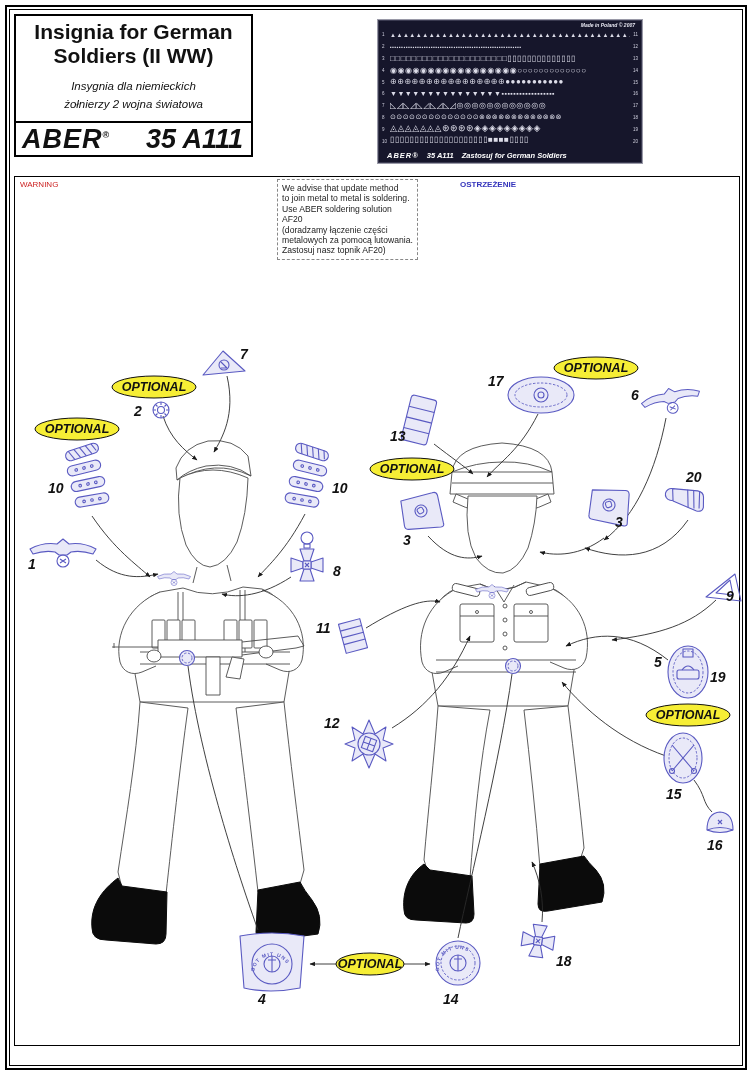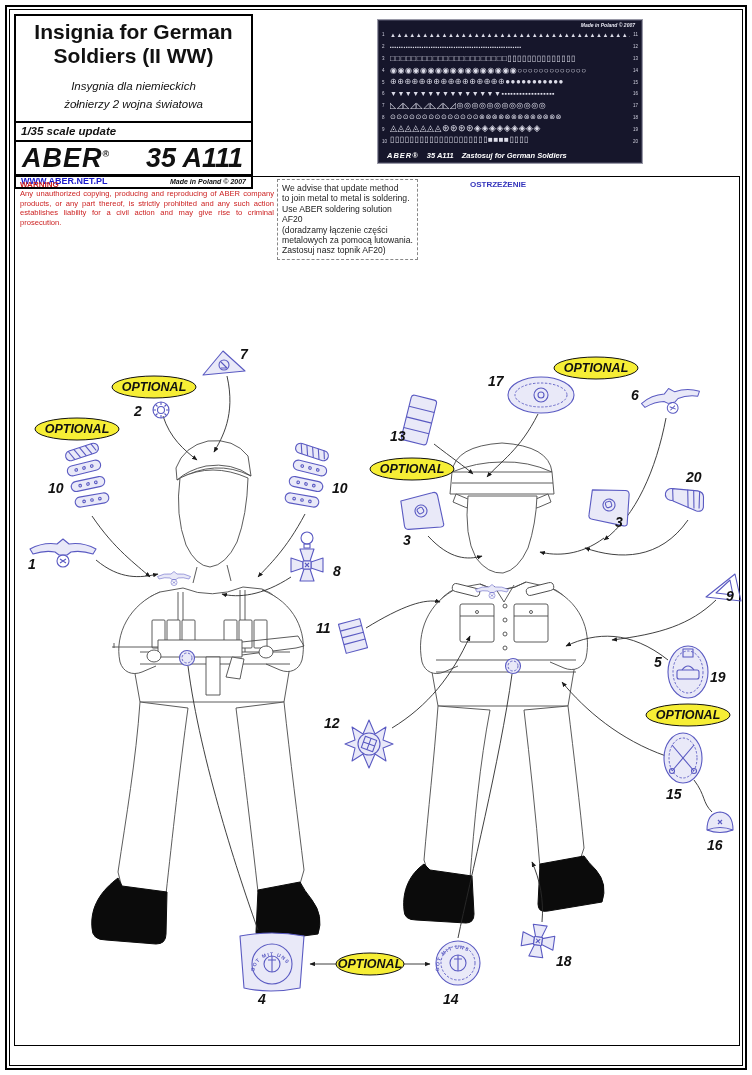--- a/index.html
+++ b/index.html
@@ -43,27 +43,27 @@
   .fret-nums-left,.fret-nums-right{position:absolute;top:11px;bottom:18px;display:flex;
         flex-direction:column;justify-content:space-between;color:#cfcfdd;font-size:4.5px;}
   .fret-nums-left{left:3px;}  .fret-nums-right{right:3px;text-align:right;}
   .fret-caption{position:absolute;left:8px;bottom:2px;color:#fff;font-style:italic;
                 font-weight:bold;font-size:7.5px;display:flex;gap:8px;}
   .fc-brand{letter-spacing:1px;}
 
   
   .main-box{position:absolute;left:14px;top:176px;width:724px;height:868px;border:1px solid #000;}
   .warn-en{position:absolute;left:5px;top:3px;width:254px;color:#cc2222;}
-  .warn-en-h{font-weight:bold;font-size:8px;}
+  .warn-en-h{font-weight:normal;font-size:8px;}
   .warn-en-b{font-size:7.6px;line-height:9.6px;text-align:justify;}
   .note{position:absolute;left:12px;top:59px;width:250px;font-size:8px;line-height:10.5px;
         white-space:pre-line;color:#222;}
   .advise{position:absolute;left:262px;top:2px;width:131px;border:1px dashed #888;
           padding:3px 4px;font-size:8.6px;line-height:10.4px;white-space:pre-line;color:#222;}
-  .warn-pl{position:absolute;left:455px;top:3px;width:280px;color:#3434bb;}
+  .warn-pl{position:absolute;left:445px;top:3px;width:280px;color:#3434bb;}
   .warn-pl-h{font-weight:bold;font-size:8px;}
   .warn-pl-b{font-size:7.6px;line-height:9.6px;}
 
   
   svg.diagram{position:absolute;left:0;top:0;width:752px;height:1075px;}
   .fig{stroke:#4a4a4a;stroke-width:0.9;fill:#fff;stroke-linejoin:round;}
   .figl{stroke:#4a4a4a;stroke-width:0.9;fill:none;}
   .boot{fill:#0b0b0b;stroke:#0b0b0b;}
   .ins{stroke:#5a5ac2;stroke-width:1.1;fill:none;stroke-linejoin:round;}
   .insf{stroke:#5a5ac2;stroke-width:1.1;fill:#e9e9f8;stroke-linejoin:round;}
@@ -81,29 +81,24 @@
 <div class="sheet">
   <div class="frame-outer"></div>
   <div class="frame-inner"></div>
 
   <div class="title-block">
     <div class="tb-main">
       <div class="tb-title">Insignia for German
 Soldiers (II WW)</div>
       <div class="tb-sub">Insygnia dla niemieckich
 żołnierzy 2 wojna światowa</div>
-      <div class="tb-scale">1/35 scale update</div>
     </div>
     <div class="tb-brand-row">
       <div class="tb-brand"><span>ABER</span><sup>®</sup></div>
       <div class="tb-code">35 A111</div>
-    </div>
-    <div class="tb-foot">
-      <span class="tb-site">WWW.ABER.NET.PL</span>
-      <span class="tb-made">Made in Poland © 2007</span>
     </div>
   </div>
 
   <div class="fret">
     <div class="fret-made">Made in Poland © 2007</div>
     <div class="fret-rows">
         <div class="fret-row">▲▲▲▲▲▲▲▲▲▲▲▲▲▲▲▲▲▲▲▲▲▲▲▲▲▲▲▲▲▲▲▲▲▲▲▲▲▲▲▲▲▲▲▲</div>
         <div class="fret-row">▪▪▪▪▪▪▪▪▪▪▪▪▪▪▪▪▪▪▪▪▪▪▪▪▪▪▪▪▪▪▪▪▪▪▪▪▪▪▪▪▪▪▪▪▪▪▪▪▪▪▪▪▪▪▪▪▪▪</div>
         <div class="fret-row">□□□□□□□□□□□□□□□□□□□□□□▯▯▯▯▯▯▯▯▯▯▯▯▯▯</div>
         <div class="fret-row">◉◉◉◉◉◉◉◉◉◉◉◉◉◉◉◉◉○○○○○○○○○○○○○</div>
@@ -141,21 +136,20 @@
     <div class="fret-caption">
       <span class="fc-brand">ABER®</span>
       <span class="fc-code">35 A111</span>
       <span class="fc-title">Zastosuj for German Soldiers</span>
     </div>
   </div>
 
   <div class="main-box">
     <div class="warn-en">
       <div class="warn-en-h">WARNING</div>
-      <div class="warn-en-b">Any unauthorized copying, producing and reproducing of ABER company products, or any part thereof, is strictly prohibited and any such action establishes liability for a civil action and may give rise to criminal prosecution.</div>
     </div>
     <div class="advise">We advise that update method
 to join metal to metal is soldering.
 Use ABER soldering solution AF20
 (doradzamy łączenie części
 metalowych za pomocą lutowania.
 Zastosuj nasz topnik AF20)</div>
     <div class="warn-pl">
       <div class="warn-pl-h">OSTRZEŻENIE</div>
     </div>

